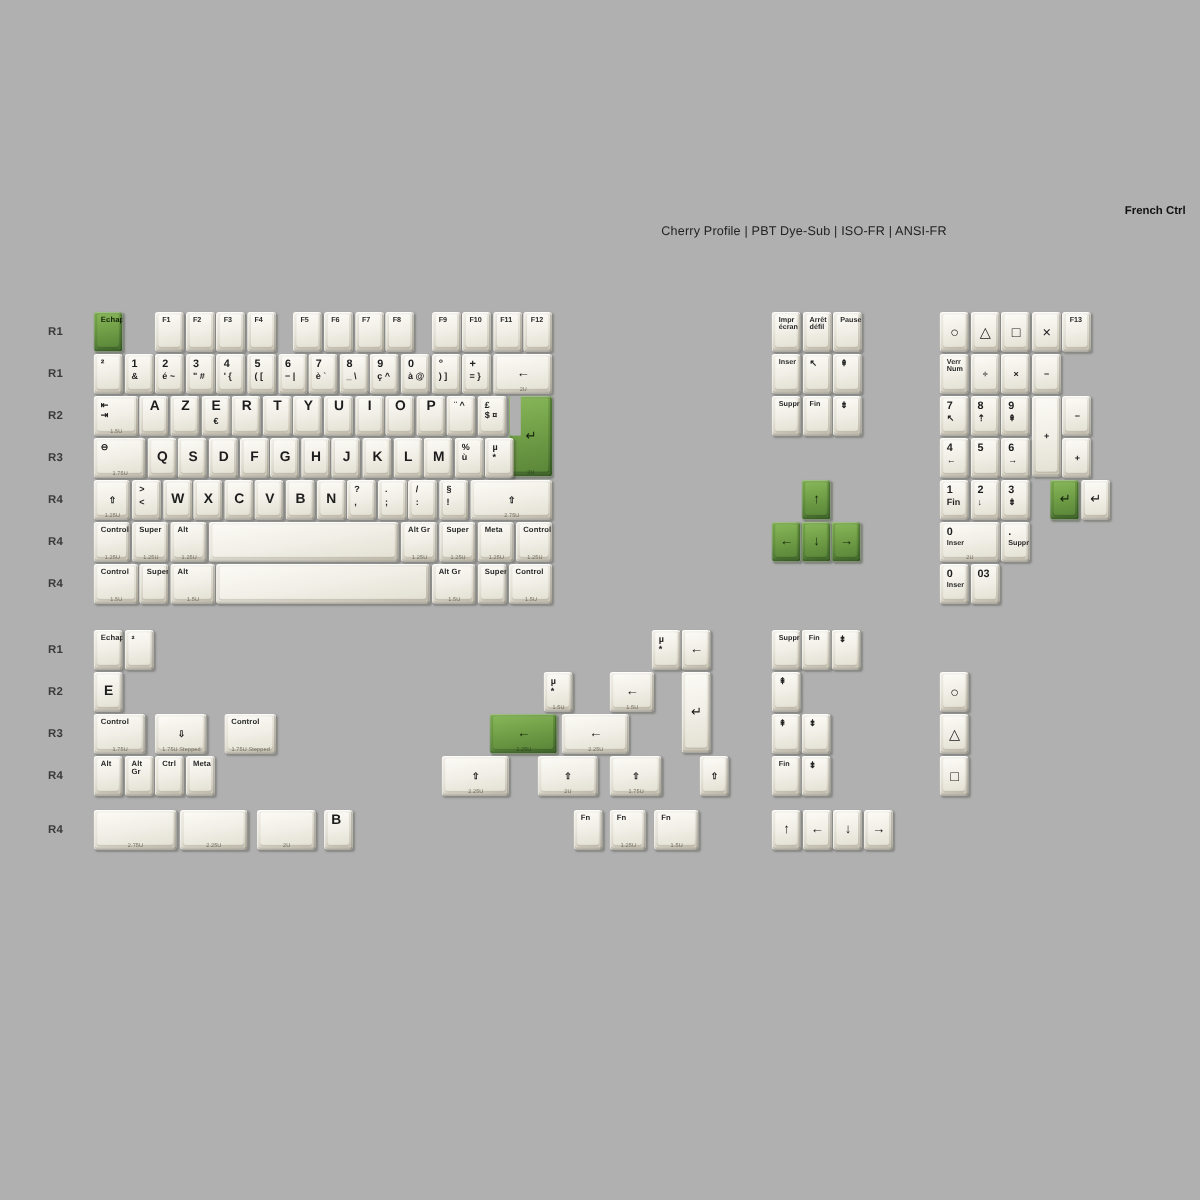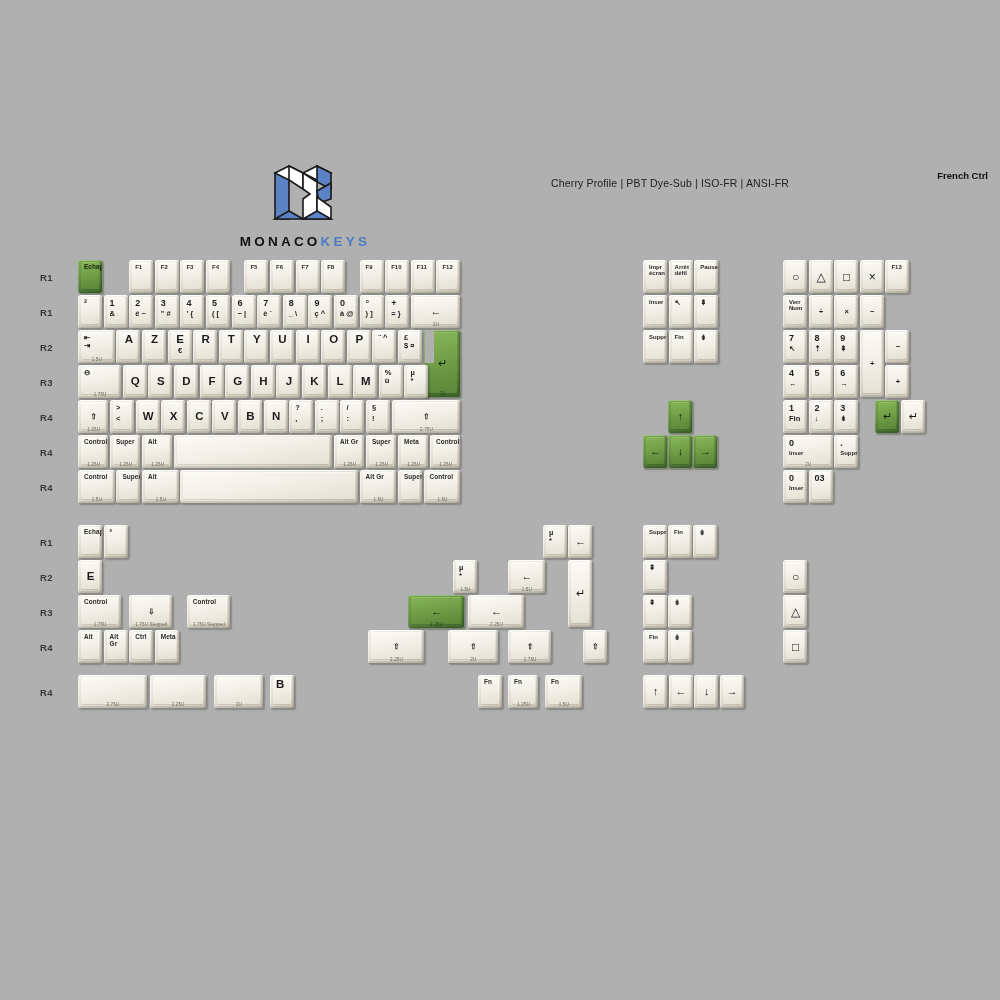--- a/index.html
+++ b/index.html
@@ -15,21 +15,21 @@
   #header { position: absolute; left: 0; top: 0; width: 1000px; height: 250px; }
 
   #logo-block { position: absolute; left: 215px; top: 163px; width: 180px; text-align: center; }
   #logo-mark { width: 72px; height: 62px; margin: 0 auto; display:block; }
   #logo-word { margin-top: 9px; font-size: 13.5px; font-weight: 700; letter-spacing: 3.2px; }
   #logo-word .a { color: #111; }
   #logo-word .b { color: #4d7cc0; }
 
   #title-block { position: absolute; left: 500px; top: 174px; width: 340px; text-align: center; }
   #kit-title { font-size: 27px; font-weight: 700; color: #111; letter-spacing: -0.3px; }
-  #kit-sub { margin-top: 3px; font-size: 10.5px; color: #222; letter-spacing: .15px; }
+  #kit-sub { margin-top: 13px; font-size: 10.5px; color: #222; letter-spacing: .15px; }
 
   #base-tag { position: absolute; right: 12px; top: 170px; font-size: 9.5px; font-weight: 700; color: #111; }
 
   
   #board { position: absolute; left: 0; top: 250px; width: 1000px; }
   .krow { position: relative; height: 34px; }
   .rowlabel {
     position: absolute; left: 40px; top: 50%; transform: translateY(-50%);
     font-size: 9.5px; font-weight: 700; color: #3a3a3a; letter-spacing: .3px;
   }
@@ -94,37 +94,20 @@
   .key.iso .notch {
     position: absolute; left: 0; top: 0; width: 9px; height: 33px;
     background: #b0b0b0; z-index: 4;
   }
 </style>
 </head>
 <body>
 
 <div id="header">
 
-  <div id="logo-block">
-    <svg id="logo-mark" viewBox="0 0 72 62">
-      <path d="M6 10 L6 56 L20 56 L20 14 Z" fill="#5a82c4" stroke="#1a1a1a" stroke-width="1.6"></path>
-      <path d="M6 10 L20 3 L34 10 L20 17 Z" fill="#ffffff" stroke="#1a1a1a" stroke-width="1.6"></path>
-      <path d="M20 3 L34 10 L34 26 L20 17 Z" fill="#ffffff" stroke="#1a1a1a" stroke-width="1.6"></path>
-      <path d="M34 10 L48 3 L62 10 L48 17 Z" fill="#ffffff" stroke="#1a1a1a" stroke-width="1.6"></path>
-      <path d="M48 3 L62 10 L62 26 L48 19 Z" fill="#5a82c4" stroke="#1a1a1a" stroke-width="1.6"></path>
-      <path d="M34 10 L34 26 L41 31 L34 36 L34 56 L48 56 L48 19 Z" fill="#ffffff" stroke="#1a1a1a" stroke-width="1.6"></path>
-      <path d="M48 28 L62 20 L62 36 L50 40 Z" fill="#5a82c4" stroke="#1a1a1a" stroke-width="1.6"></path>
-      <path d="M48 34 L62 44 L62 56 L48 56 Z" fill="#ffffff" stroke="#1a1a1a" stroke-width="1.6"></path>
-      <path d="M6 56 L20 48 L34 56 Z" fill="#5a82c4" stroke="#1a1a1a" stroke-width="1.6"></path>
-      <path d="M34 56 L48 48 L62 56 Z" fill="#5a82c4" stroke="#1a1a1a" stroke-width="1.6"></path>
-    </svg>
-    <div id="logo-word">
-      <span class="a">MONACO</span><span class="b">KEYS</span>
-    </div>
-  </div>
 
   <div id="title-block">
     <div id="kit-sub">Cherry Profile | PBT Dye-Sub | ISO-FR | ANSI-FR</div>
   </div>
 
   <div id="base-tag">French Ctrl</div>
 </div>
 
 <div id="board">
     <div class="krow" style="position: absolute; left: 0px; top: 10px; width: 1000px;">

